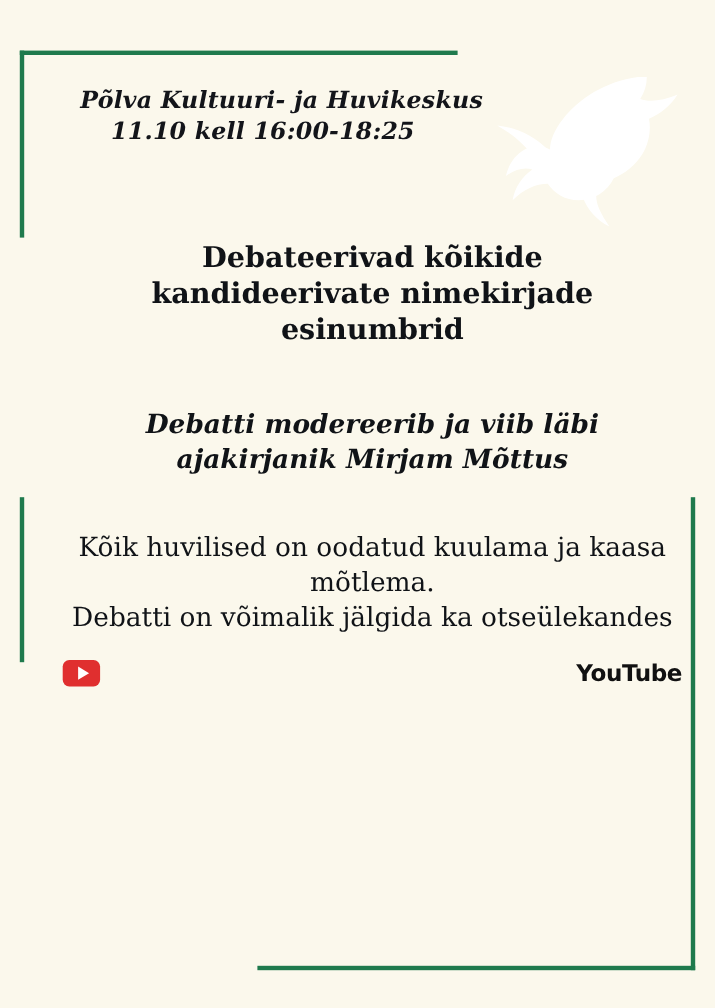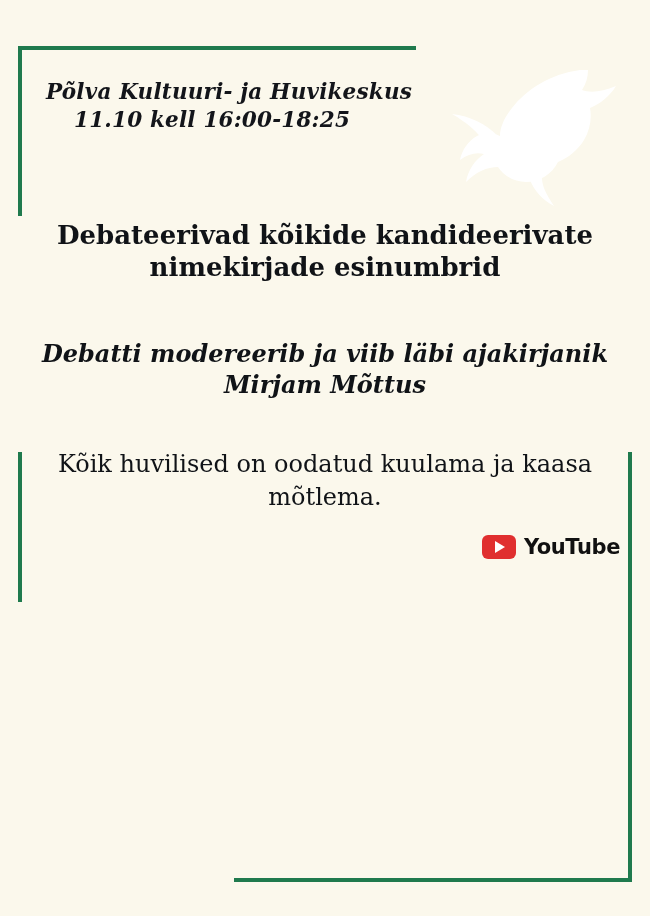--- a/index.html
+++ b/index.html
@@ -13,20 +13,21 @@
     font-family: "Liberation Serif", serif;
     overflow: hidden;
   }
   .poster {
     position: relative;
     width: 650px;
     height: 916px;
     background: #fbf8ec;
     box-sizing: border-box;
     overflow: hidden;
+    padding-left: 27px;
   }
 
   
   .line {
     position: absolute;
     background: #1f7a4d;
   }
   .line-top {
     left: 18px;
     top: 46px;
@@ -137,21 +138,21 @@
     margin-top: 48px;
     font-family: "DejaVu Serif", serif;
     font-size: 24px;
     line-height: 1.35;
     color: #101317;
   }
 
   .yt-row {
     margin-top: 22px;
     display: flex;
-    justify-content: flex-end;
+    justify-content: space-between;
     align-items: center;
     gap: 8px;
   }
   .yt-badge {
     display: inline-flex;
     align-items: center;
     justify-content: center;
     width: 34px;
     height: 24px;
     background: #e02f2f;
@@ -201,20 +202,21 @@
 
     <div class="headline">
     </div>
 
     <div class="subhead">Debateerivad kõikide kandideerivate nimekirjade esinumbrid</div>
 
     <div class="moderator">Debatti modereerib ja viib läbi ajakirjanik Mirjam Mõttus</div>
 
     <div class="note">
       <div>Kõik huvilised on oodatud kuulama ja kaasa mõtlema.</div>
+      <div>Debatti on võimalik jälgida ka otseülekandes</div>
     </div>
 
     <div class="yt-row">
       <span class="yt-badge">
           <span class="tri"></span>
         </span>
       <span class="yt-word">YouTube</span>
     </div>
 
   </div>

